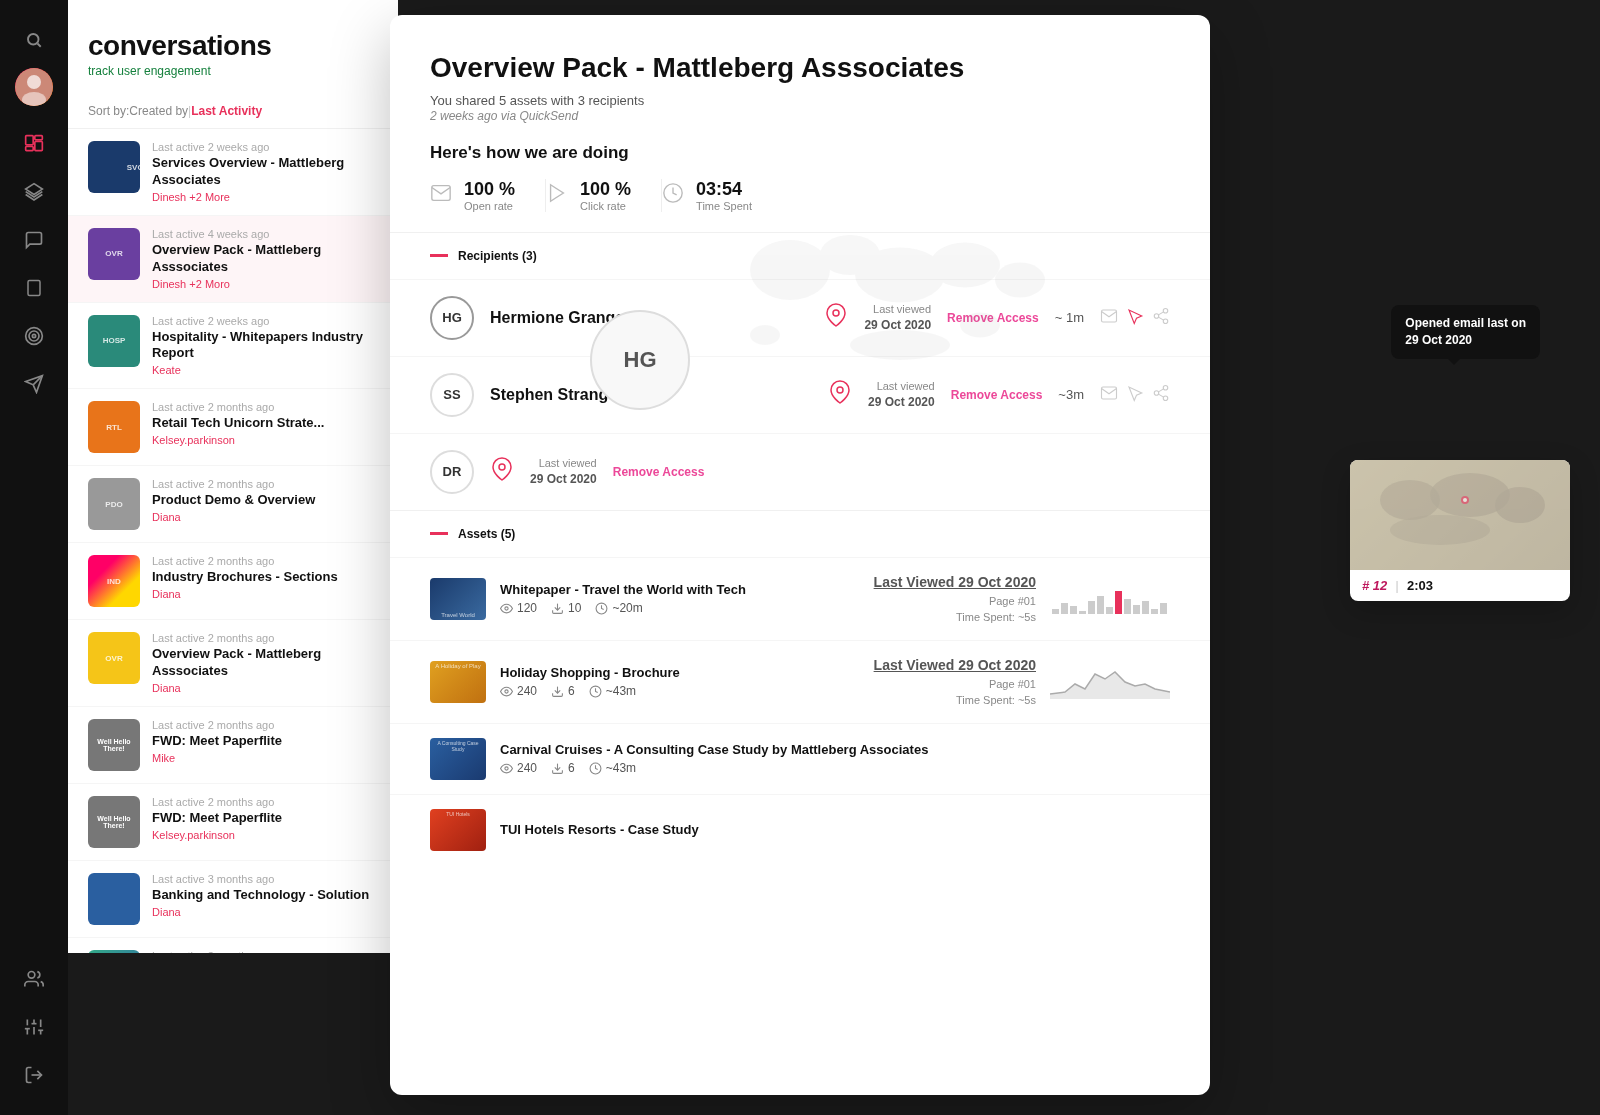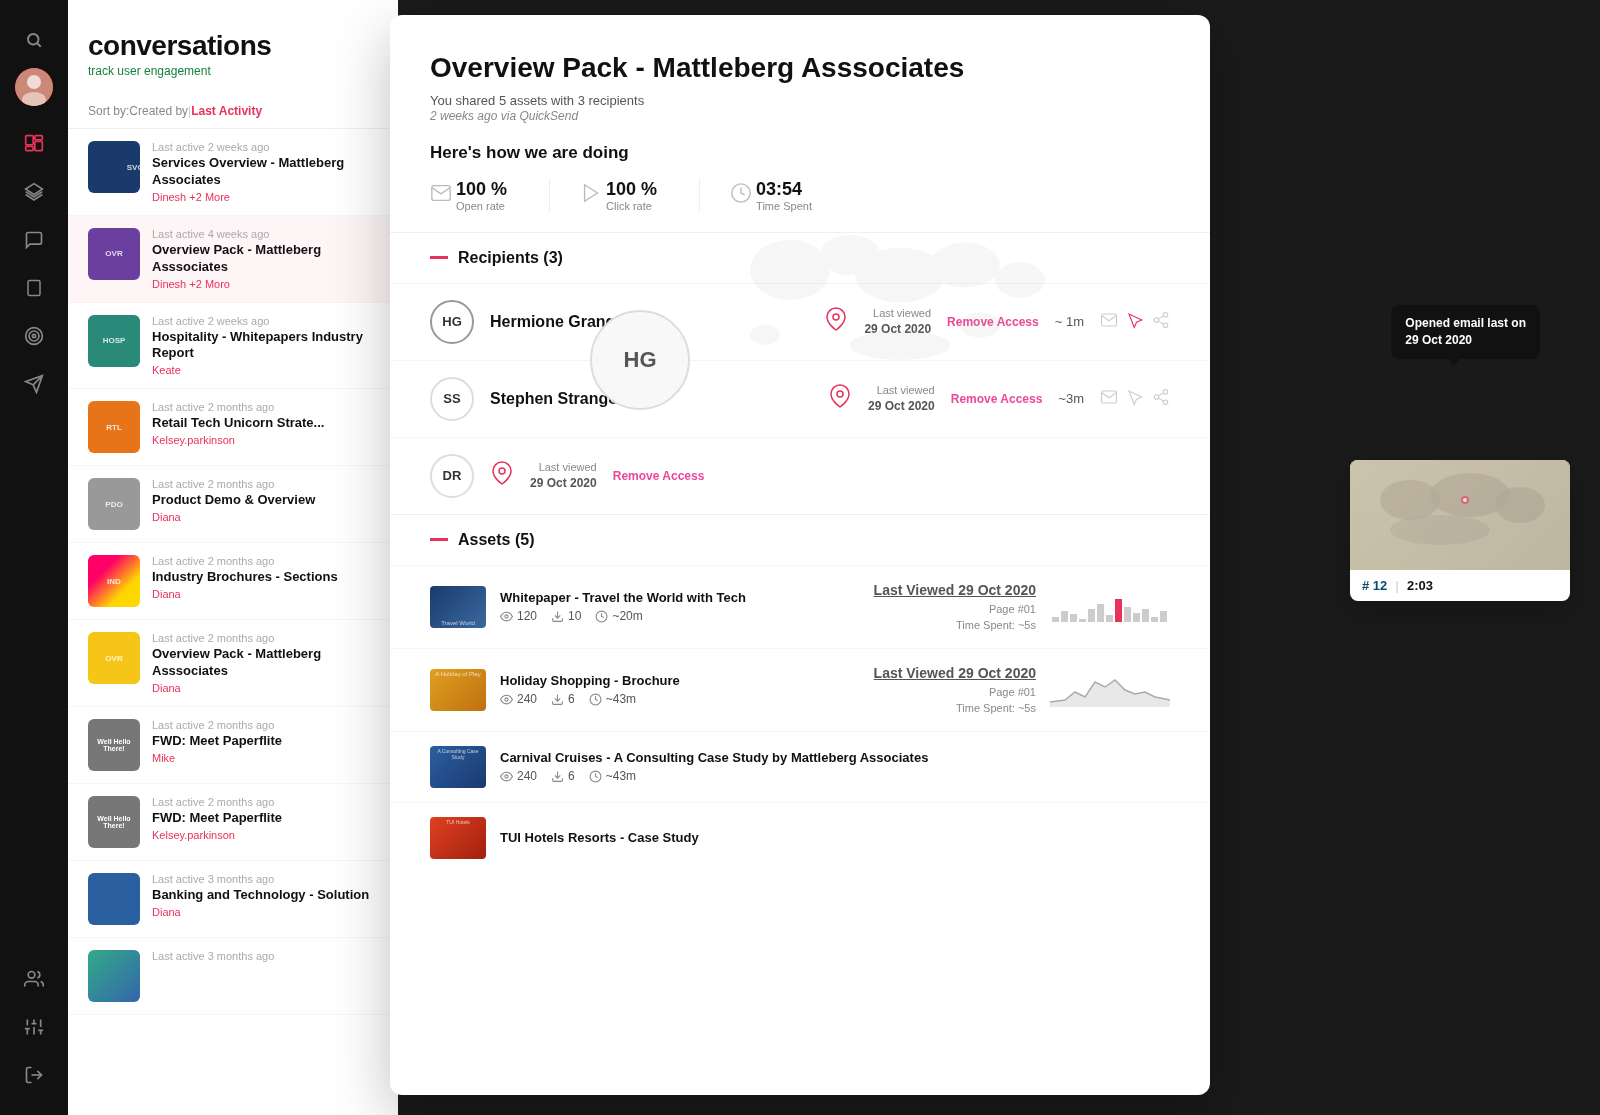--- a/index.html
+++ b/index.html
@@ -54,21 +54,21 @@
       margin-bottom: 10px;
     }
     .sidebar-spacer { flex: 1; }
 
     
     .conversations-panel {
       position: absolute;
       left: 68px;
       top: 0;
       width: 330px;
-      height: 1115px;
+      height: 953px;
       background: #fff;
       overflow-y: auto;
       z-index: 5;
     }
     .conv-header {
       padding: 30px 20px 16px;
     }
     .conv-title {
       font-size: 28px;
       font-weight: 700;
@@ -165,24 +165,23 @@
       margin-bottom: 16px;
     }
     .stats-row {
       display: flex;
       gap: 0;
       align-items: center;
     }
     .stat-item {
       display: flex;
       align-items: center;
-      gap: 4px;
-      padding-right: 42px;
+      gap: 12px;
+      padding-right: 30px;
       border-right: 1px solid #eee;
-      margin-right: 30px;
     }
     .stat-item:last-child { border-right: none; }
     .stat-icon { font-size: 20px; color: #bbb; }
     .stat-value { font-size: 18px; font-weight: 700; color: #111; }
     .stat-label { font-size: 11px; color: #888; display: block; }
 
     .section-header {
       display: flex;
       align-items: center;
       gap: 10px;
@@ -190,21 +189,21 @@
       background: #fff;
       border-top: 1px solid #f0f0f0;
     }
     .section-dash {
       width: 18px;
       height: 3px;
       background: #e8315b;
       flex-shrink: 0;
     }
     .section-title {
-      font-size: 16px;
+      font-size: 12px;
       font-weight: 700;
       color: #111;
     }
 
     
     .recipient-row {
       display: flex;
       align-items: center;
       padding: 16px 40px;
       border-top: 1px solid #f5f5f5;
@@ -354,21 +353,21 @@
     }
     .preview-footer {
       padding: 8px 12px;
       font-size: 13px;
       color: #111;
       font-weight: 600;
       display: flex;
       align-items: center;
       gap: 8px;
     }
-    .preview-num { color: #0c4a6e; }
+    .preview-num { color: #be185d; font-style: italic; }
     .preview-divider { color: #ddd; }
 
     
     .world-map-bg {
       position: absolute;
       right: 120px;
       top: 180px;
       width: 400px;
       height: 220px;
       opacity: 0.08;

